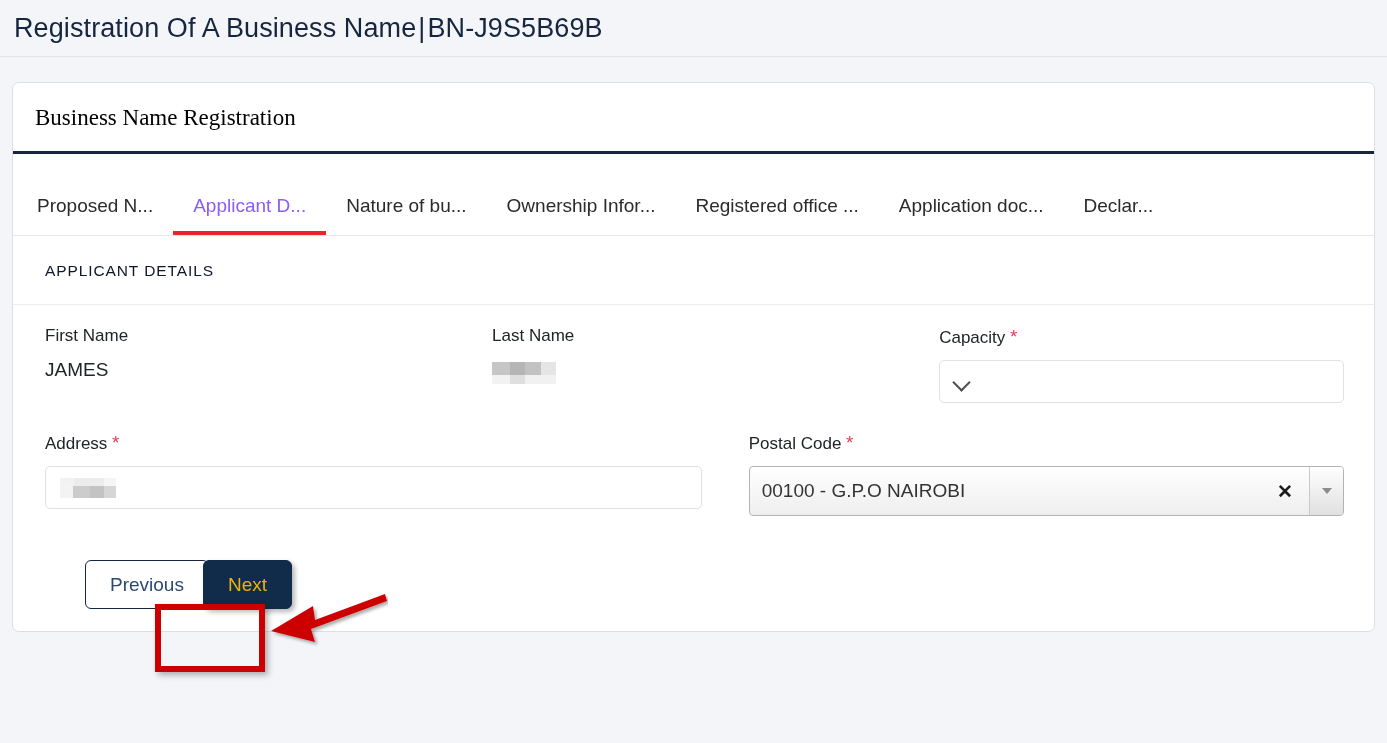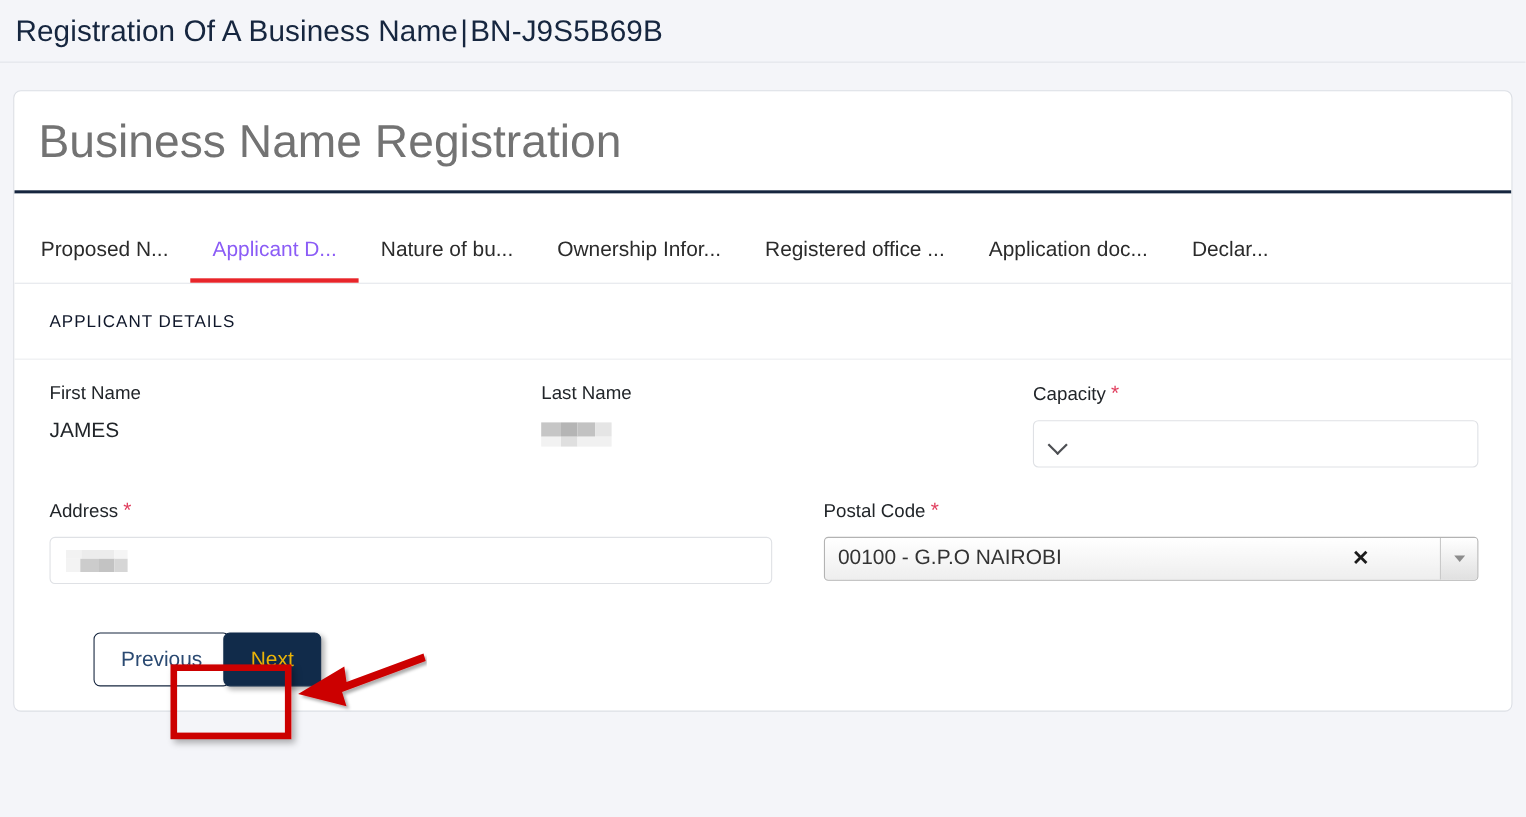--- a/index.html
+++ b/index.html
@@ -38,25 +38,26 @@
     left: 12px;
     top: 82px;
     width: 1363px;
     background: #ffffff;
     border: 1px solid #dcdfe5;
     border-radius: 7px;
     overflow: hidden;
   }
 
   .card-title {
-    font-size: 42px;
-    color: #737373;
+    font-size: 23px;
+    color: #000000;
     padding: 22px 0 20px 22px;
     border-bottom: 3px solid #16263f;
     line-height: 1.15;
+    font-family: Liberation Serif, serif;
   }
 
   
   .tabs {
     display: flex;
     align-items: flex-start;
     border-bottom: 1px solid #e4e6eb;
     background: #fff;
     padding: 0 0 0 4px;
   }
@@ -183,27 +184,26 @@
     display: flex;
     align-items: center;
     padding: 0 14px;
     font-size: 18px;
     color: #212529;
   }
 
   
   .s2 {
     display: flex;
-    height: 40px;
+    height: 50px;
     border: 1px solid #b3b3b3;
     border-radius: 4px;
     background: linear-gradient(#ffffff, #eeeeee);
     overflow: hidden;
     cursor: pointer;
-    gap: 48px;
   }
   .s2-field {
     flex: 1;
     display: flex;
     align-items: center;
     padding: 0 10px 0 12px;
     font-size: 19px;
     color: #333;
     min-width: 0;
   }

